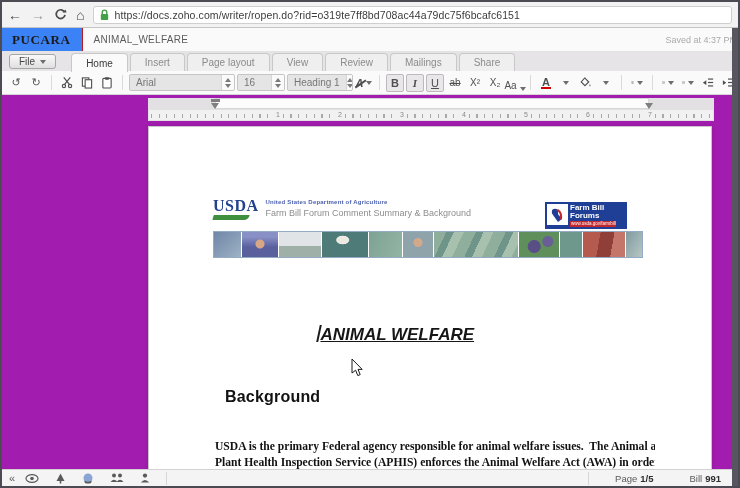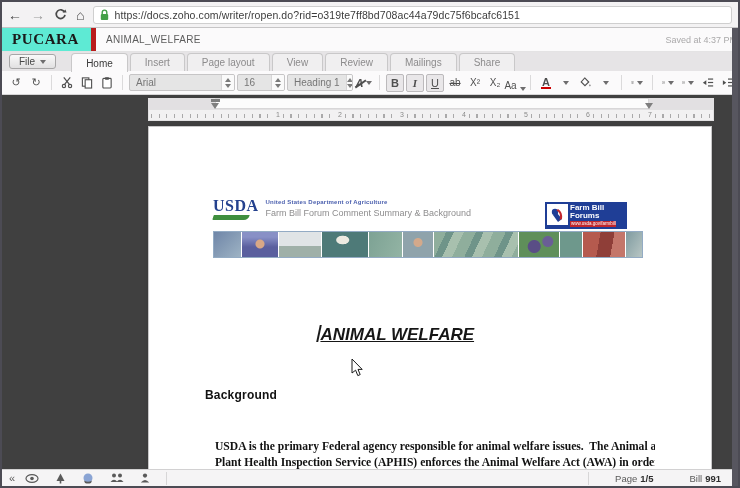--- a/index.html
+++ b/index.html
@@ -8,21 +8,21 @@
 
   
   .browser-bar { height:26px; background:#f3f2f3; border-bottom:1px solid #c6c5c6; display:flex; align-items:center; padding:0 6px; gap:9px; }
   .nav-glyph { font-size:14px; font-weight:bold; color:#4a4a4a; cursor:default; line-height:1; }
   .nav-glyph.dim { color:#9b9b9b; }
   .url-field { flex:1; height:18px; background:#fff; border:1px solid #cfcfcf; border-radius:3px; display:flex; align-items:center; padding:0 6px; gap:5px; overflow:hidden; }
   .url-text { font-size:10.5px; color:#3c3c3c; white-space:nowrap; letter-spacing:0.1px; }
 
   
   .doc-header { height:24px; background:#fbfafb; display:flex; align-items:center; border-bottom:1px solid #e4e3e4; }
-  .brand { font-family:"Liberation Serif", serif; font-weight:bold; font-size:15px; color:#1a1a1a; letter-spacing:0.6px; padding:0 12px 0 10px; height:100%; display:flex; align-items:center; background:#5eead4; border-right:5px solid #b91c1c; }
+  .brand { font-family:"Liberation Serif", serif; font-weight:bold; font-size:13px; color:#1a1a1a; letter-spacing:0.6px; padding:0 12px 0 10px; height:100%; display:flex; align-items:center; background:#3b82f6; border-right:1px solid #b91c1c; }
   .doc-title { font-size:10px; color:#5c5c5c; padding-left:10px; letter-spacing:0.3px; }
   .saved { margin-left:auto; font-size:9px; color:#aaa9aa; white-space:nowrap; padding-right:1px; }
 
   
   .tabbar { height:19px; background:#e6e4e6; display:flex; align-items:flex-end; padding-left:7px; }
   .file-btn { align-self:center; height:15px; border:1px solid #a7a6a7; border-radius:3px; background:linear-gradient(#f9f9f9,#e1e0e1); font-size:10px; color:#474747; display:flex; align-items:center; gap:5px; padding:0 9px; margin-right:15px; cursor:default; }
   .dcaret { width:0; height:0; border-left:3px solid transparent; border-right:3px solid transparent; border-top:4px solid #6e6d6e; display:inline-block; }
   .tab { height:18px; padding:0 14px; font-size:10px; color:#8c8b8c; background:#f0eff0; border:1px solid #c9c8c9; border-bottom:none; border-radius:4px 4px 0 0; display:flex; align-items:center; margin-right:2px; cursor:default; }
   .tab.active { background:#fbfafb; color:#3a3a3a; position:relative; z-index:3; height:19px; margin-bottom:-1px; }
 
@@ -40,21 +40,21 @@
   .fmt-a::after { content:""; position:absolute; left:-2px; top:6px; width:13px; height:1.5px; background:#4f4f4f; transform:rotate(-35deg); }
   .bold-b { font-weight:bold; }
   .ital-i { font-style:italic; font-family:"Liberation Serif", serif; font-weight:bold; }
   .undl-u { text-decoration:underline; }
   .strike { font-size:10px; text-decoration:line-through; }
   .small-t { font-size:10px; }
   .color-a { font-weight:bold; font-size:11px; line-height:10px; border-bottom:2px solid #cc0000; padding:0 1px; }
   .icon-svg { display:block; }
 
   
-  .workspace { position:relative; height:374px; background:#404040; overflow:hidden;text-decoration:underline; }
+  .workspace { position:relative; height:374px; background:#a21caf; overflow:hidden;text-decoration:underline; }
   .ruler-top { position:absolute; top:3px; left:146px; width:566px; height:11px; background:#e2e0e2; }
   .ruler-white { position:absolute; left:67px; top:0; width:434px; height:11px; background:#fcfcfc; border:1px solid #d8d7d8; }
   .ind-rect { position:absolute; left:63px; top:1px; width:9px; height:3px; background:#7f7f7f; }
   .tri-dn { position:absolute; width:0; height:0; border-left:4px solid transparent; border-right:4px solid transparent; border-top:6px solid #7f7f7f; }
   .ruler-ticks { position:absolute; top:14px; left:146px; width:566px; height:12px; background:#f2f1f2; border:1px solid #e2e1e2;
       background-image:repeating-linear-gradient(to right,#aaa9aa 0 1px,transparent 1px 7.75px);
       background-size:100% 4px; background-position:2px 4px; background-repeat:no-repeat; }
   .inch-num { position:absolute; top:1px; font-size:7px; color:#8a8a8a; background:#f2f1f2; padding:0 1px; }
 
   .page { position:absolute; left:146px; top:31px; width:564px; height:370px; background:#fff; border:1px solid #c9c8c9; box-shadow:0 0 4px rgba(0,0,0,0.12); }
@@ -70,21 +70,21 @@
   .fb-col { display:flex; flex-direction:column; justify-content:center; min-width:0; }
   .fb-line { font-size:8px; font-weight:bold; color:#fff; line-height:8px; white-space:nowrap; }
   .fb-red { background:#c1272d; height:6px; margin-top:1px; font-size:4.5px; color:#fff; line-height:6px; white-space:nowrap; overflow:hidden; padding-left:1px; }
 
   .photo-strip { position:absolute; left:64px; top:104px; width:430px; height:27px; display:flex; gap:1px; background:#fff; border:1px solid #93abc4; }
   .photo-strip > div { height:100%; }
 
   .doc-title-line { position:absolute; left:64px; top:198px; width:366px; text-align:center; font-weight:bold; font-style:italic; font-size:17px; color:#161616; text-decoration:underline; white-space:nowrap; }
   .caret-i { display:inline-block; width:1.5px; height:17px; background:#1a1a1a; transform:skewX(-12deg); vertical-align:-2px; margin-right:1px; }
 
-  .section-heading { position:absolute; left:56px; top:261px; font-size:12px; font-weight:bold; color:#121212; letter-spacing:0.2px; }
+  .section-heading { position:absolute; left:76px; top:261px; font-size:16px; font-weight:bold; color:#121212; letter-spacing:0.2px; }
 
   .body-text { position:absolute; left:66px; top:312px; width:440px; font-family:"Liberation Serif", serif; font-weight:bold; font-size:11.6px; color:#121212; }
   .body-line { white-space:pre; line-height:15.5px; overflow:hidden; }
 
   .mouse-cursor { position:absolute; left:202px; top:232px; z-index:6; }
 
   
   .statusbar { height:17px; background:#f5f4f5; border-top:1px solid #d2d1d2; display:flex; align-items:center; font-size:9.5px; color:#5a5a5a; padding:0 7px; position:relative; z-index:4; }
   .sb-collapse { font-size:11px; color:#5a5a5a; margin-right:10px; cursor:default; }
   .sb-ico { margin-right:16px; display:flex; align-items:center; cursor:default; }

